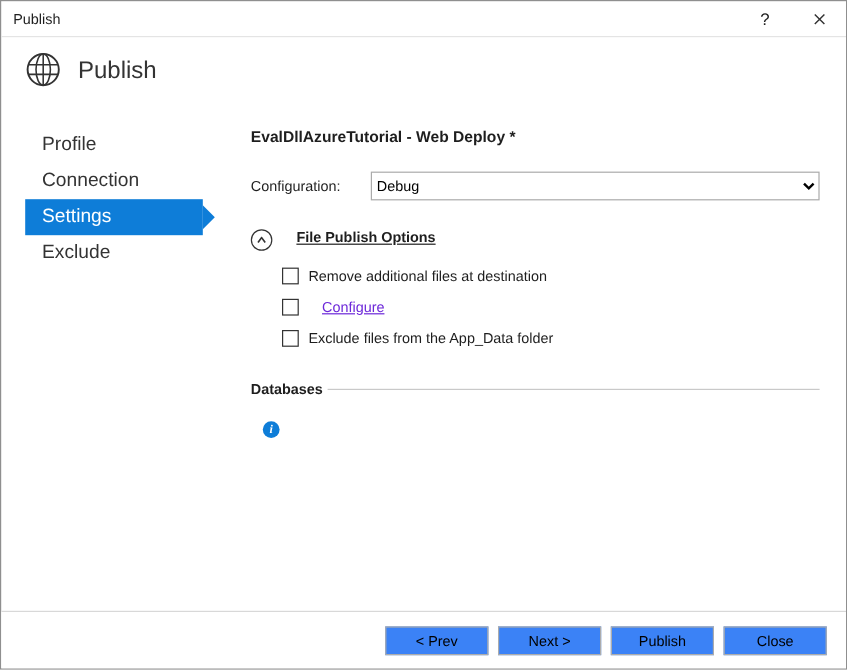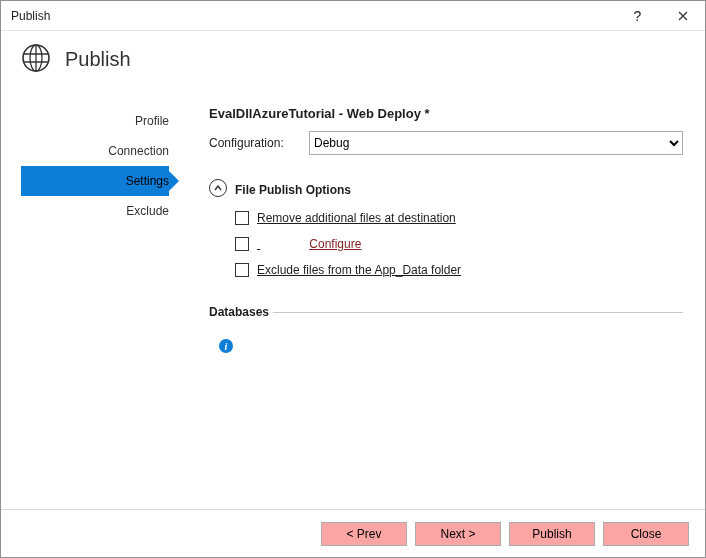--- a/index.html
+++ b/index.html
@@ -52,28 +52,27 @@
   }
   .sidebar {
     width: 170px;
     padding: 12px 0 0 20px;
   }
   .sidebar-item {
     position: relative;
     height: 30px;
     line-height: 30px;
     padding-left: 14px;
-    font-size: 12px;
+    font-size: 16px;
     cursor: pointer;
     margin-right: 0;
-    text-align: right;
   }
   .sidebar-item.selected {
     background: #0e7dd8;
-    color: #000000;
+    color: #ffffff;
     width: 148px;
   }
   .sidebar-item.selected::after {
     content: "";
     position: absolute;
     right: -10px;
     top: 5px;
     width: 0; height: 0;
     border-top: 10px solid transparent;
     border-bottom: 10px solid transparent;
@@ -81,21 +80,21 @@
   }
   .sidebar-item:not(.selected) { color: #333; width:148px;}
   
   .main {
     flex: 1;
     padding: 12px 22px 0 38px;
   }
   .page-title {
     font-weight: 600;
     font-size: 13px;
-    margin-bottom: 10px;
+    margin-bottom: 22px;
   }
   .row {
     display: flex;
     align-items: center;
     margin-bottom: 24px;
     gap: 8px;
   }
   .label { width: 92px; }
   select.combo {
     flex: 1;
@@ -104,47 +103,47 @@
     background: #fff;
     font-family: inherit;
     font-size: 12px;
     padding-left: 0;
   }
   .section {
     margin-top: 6px;
   }
   .section-head {
     display: flex;
-    align-items: flex-end;
-    gap: 8px;
+    align-items: flex-start;
+    gap: 20px;
     font-weight: 600;
     margin-bottom: 8px;
+    text-decoration: underline;
   }
   .chev-circle {
     width: 18px; height: 18px;
     border: 1px solid #333;
     border-radius: 50%;
     display: flex;
     align-items: center; justify-content: center;
     font-size: 10px;
   }
   .check-row {
     display: flex;
     align-items: center;
     gap: 8px;
     padding-left: 26px;
     height: 26px;
-    text-decoration: underline;
   }
   .checkbox {
     width: 14px; height: 14px;
     border: 1px solid #333;
     background: #fff;
   }
-  .link { color: #7f1d1d; text-decoration: underline; cursor: pointer; margin-left: 41px; }
+  .link { color: #6d28d9; text-decoration: underline; cursor: pointer; }
   .db-head {
     display: flex;
     align-items: center;
     margin-top: 22px;
     gap: 4px;
   }
   .db-head .rule {
     flex: 1;
     height: 1px;
     background: #c9c9c9;
@@ -172,21 +171,21 @@
     align-items: center;
     justify-content: flex-end;
     padding-right: 16px;
     gap: 8px;
     background: #fff;
   }
   .btn {
     width: 86px;
     height: 24px;
     border: 1px solid #acacac;
-    background: #fca5a5;
+    background: #3b82f6;
     font-family: inherit;
     font-size: 12px;
     cursor: pointer;
   }
   .container { position: relative; width: 100%; height: 100%; }
 </style>
 </head>
 <body>
 <div class="container">
 

